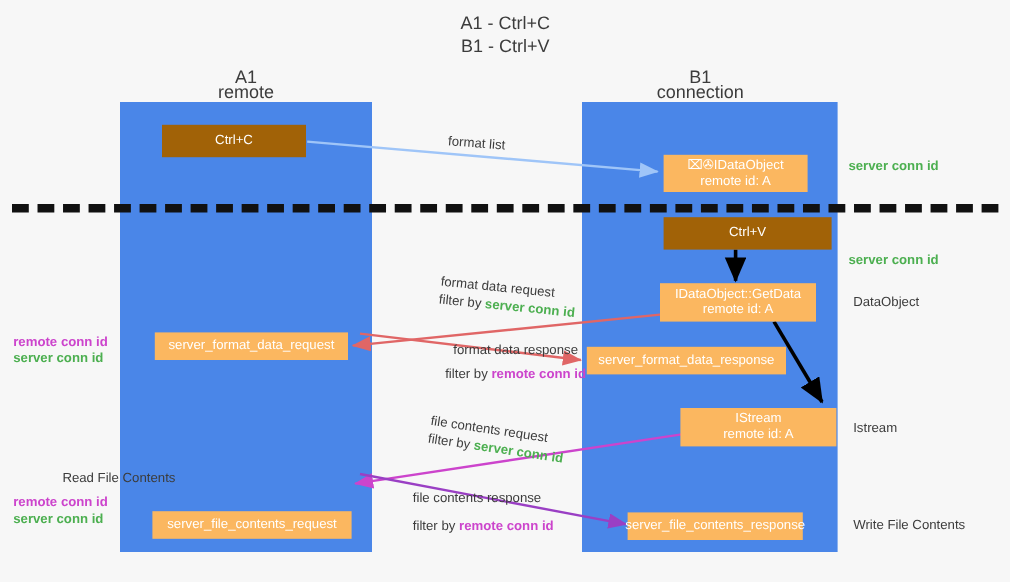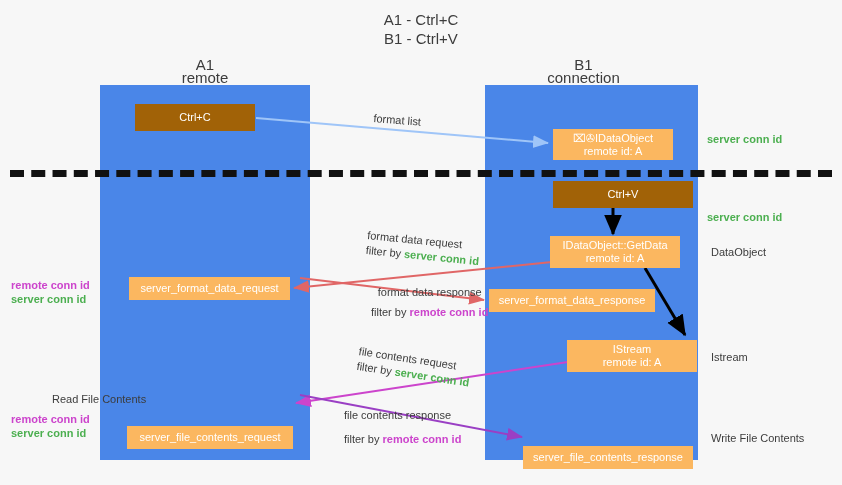--- a/index.html
+++ b/index.html
@@ -149,21 +149,21 @@
   </div>
 
   <div class="abs box orange" style="left:489px;top:289px;width:166px;height:23px;">
     <div>server_format_data_response</div>
   </div>
 
   <div class="abs box orange" style="left:127px;top:394px;width:166px;height:23px;margin-top:32px;">
     <div>server_file_contents_request</div>
   </div>
 
-  <div class="abs box orange" style="left:523px;top:427px;width:170px;height:23px;margin-top:19px;">
+  <div class="abs box orange" style="left:523px;top:427px;width:146px;height:23px;">
     <div>server_file_contents_response</div>
   </div>
 
   <div class="abs elabel rot" style="left:374px;top:111px;transform:rotate(4.5deg);">format list</div>
 
   <div class="abs elabel rot" style="left:368px;top:228px;transform:rotate(5.7deg);text-align:left;">
     <div>format data request</div>
     <div><span>filter by </span><span class="g">server conn id</span></div>
   </div>
 

